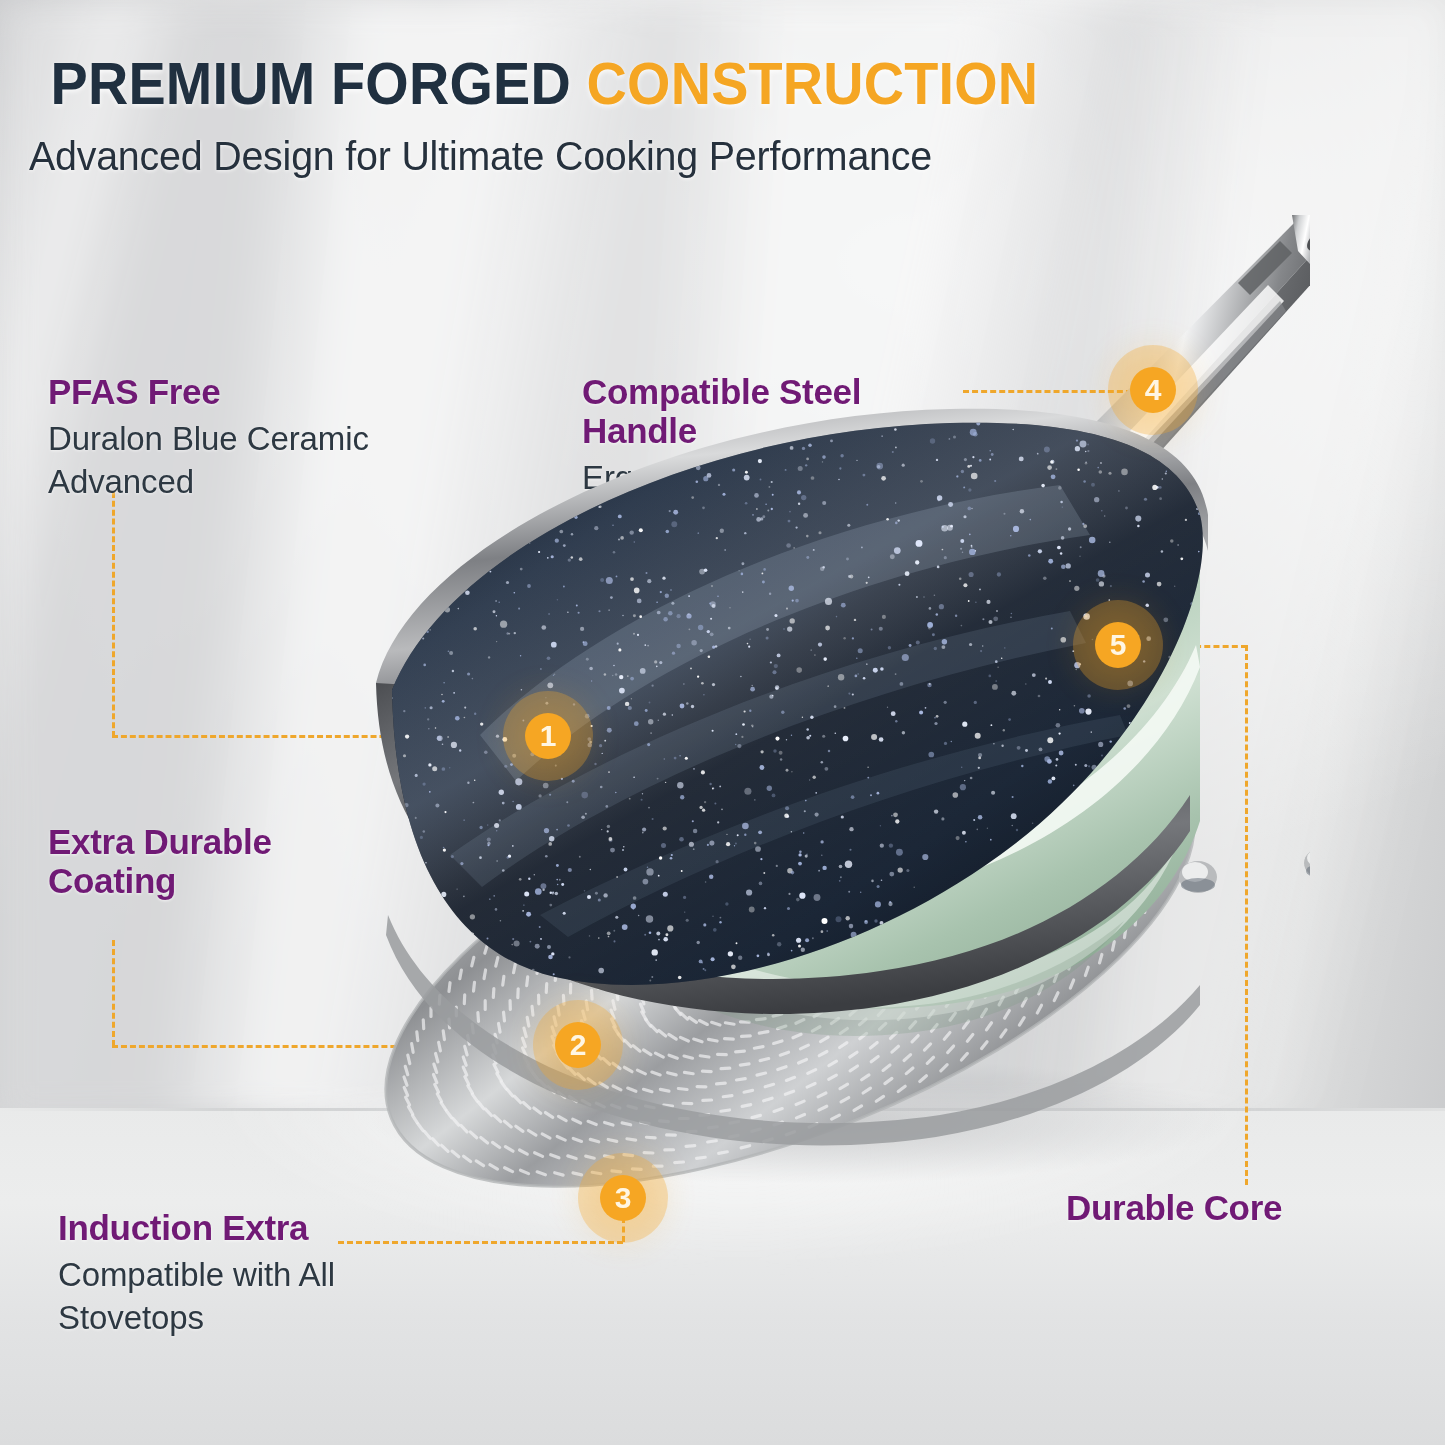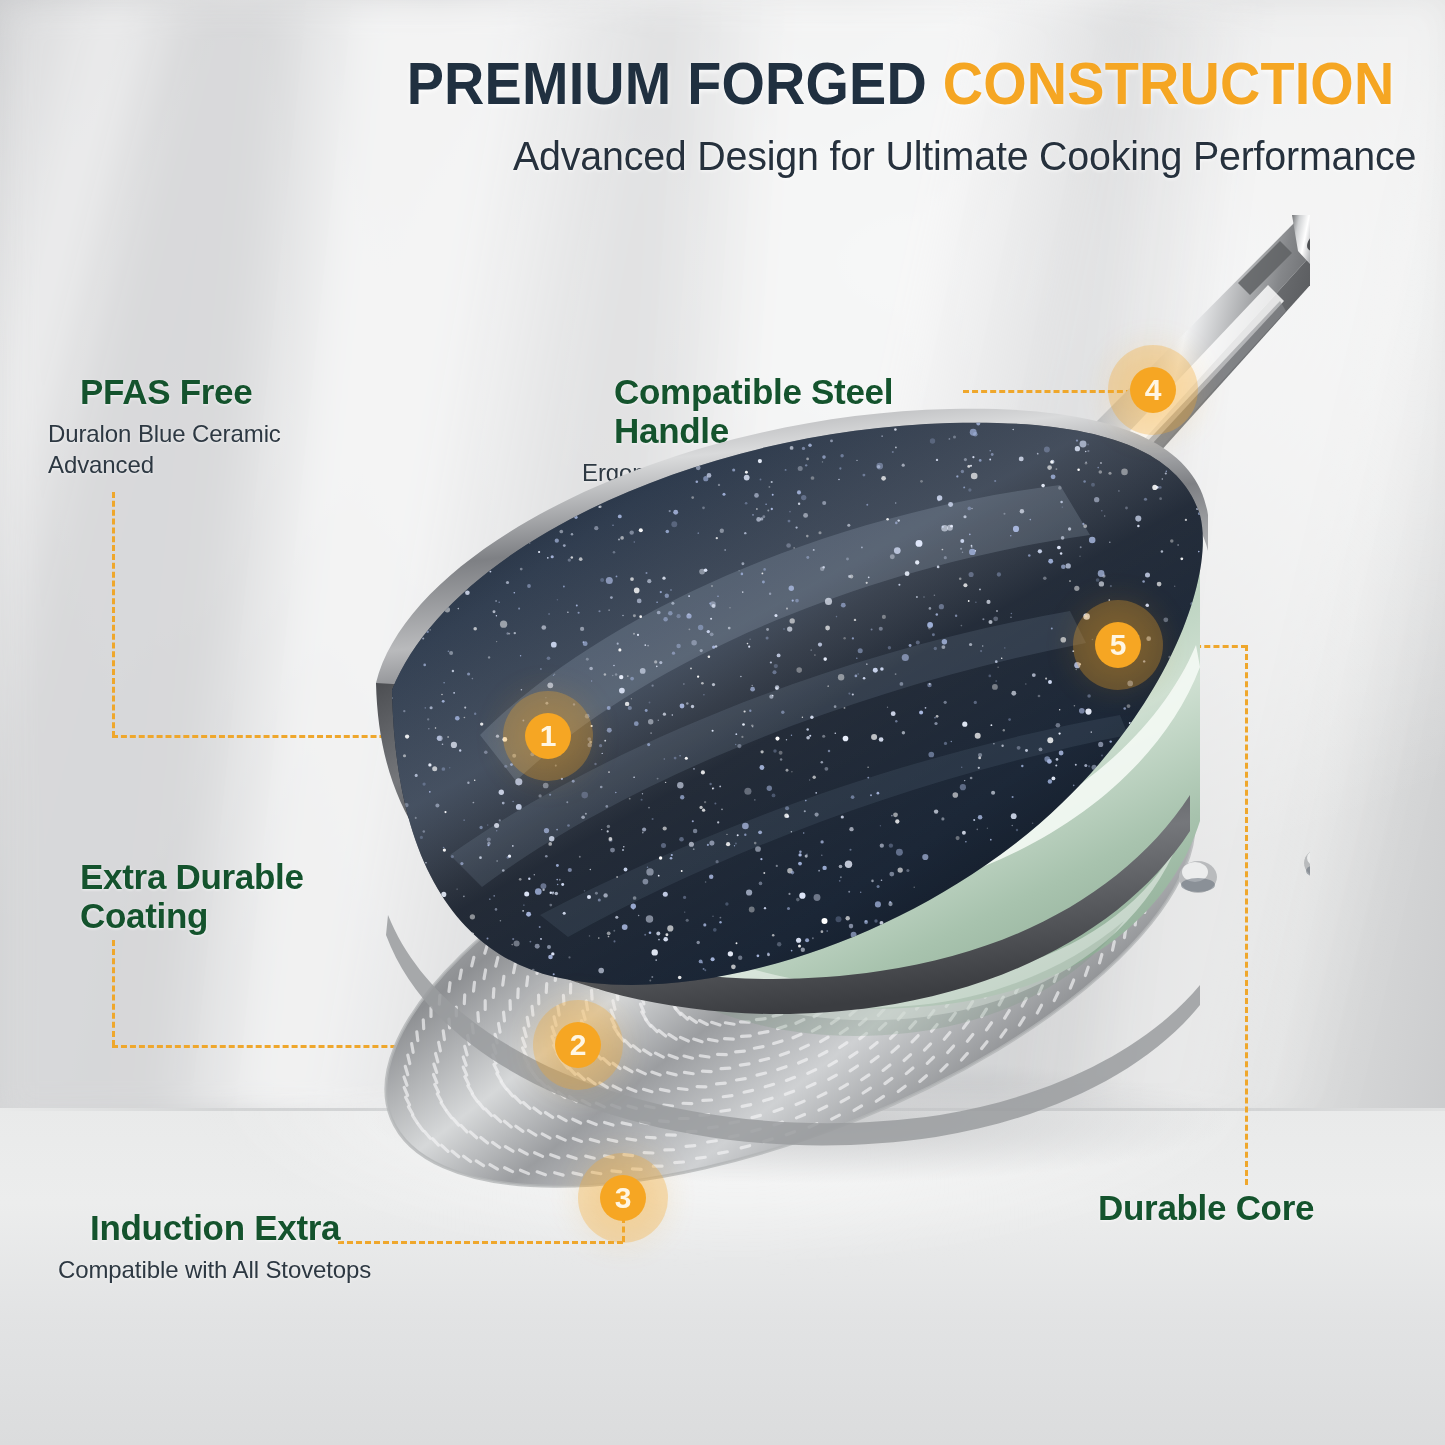--- a/index.html
+++ b/index.html
@@ -43,21 +43,21 @@
     content:""; position:absolute; left:0; right:0; top:0; height:3px;
     background:linear-gradient(90deg, rgba(190,191,193,.0) 0%, rgba(186,188,190,.75) 25%, rgba(186,188,190,.85) 70%, rgba(190,191,193,.2) 100%);
   }
   .bg-floor-glow{
     position:absolute; left:8%; right:6%; top:1095px; height:240px;
     background:radial-gradient(60% 100% at 50% 0%, rgba(255,255,255,.85) 0%, rgba(255,255,255,0) 72%);
     filter:blur(10px);
   }
 
   
-  .header{ position:absolute; left:0; right:0; top:52px; text-align:right; }
+  .header{ position:absolute; left:0; right:0; top:52px; text-align:left; }
   .title{
     font-size:60px; font-weight:700; letter-spacing:.2px;
     color:#203040; line-height:1.05;
     text-shadow:0 2px 5px rgba(255,255,255,.85);
     transform:scaleX(.93); transform-origin:center;
   }
   .title .accent{ color:#F5A623; }
   .subtitle{
     margin-top:18px; font-size:41px; font-weight:400; color:#26313d;
     letter-spacing:-.2px; text-shadow:0 1px 4px rgba(255,255,255,.8);
@@ -71,25 +71,25 @@
     border-top:3px dashed #EFA72C;
   }
   .seg-v{
     position:absolute; width:0;
     border-left:3px dashed #EFA72C;
   }
 
   
   .callout{ position:absolute; }
   .callout .c-title{
-    font-size:35px; font-weight:700; color:#14532d; line-height:1.12;
-    letter-spacing:-.3px; text-shadow:0 1px 3px rgba(255,255,255,.7);margin-left:32px;
+    font-size:35px; font-weight:700; color:#701a75; line-height:1.12;
+    letter-spacing:-.3px; text-shadow:0 1px 3px rgba(255,255,255,.7);
   }
   .callout .c-sub{
-    margin-top:7px; font-size:24px; font-weight:400; color:#2d3842;
+    margin-top:7px; font-size:33px; font-weight:400; color:#2d3842;
     line-height:1.3; letter-spacing:-.1px; text-shadow:0 1px 3px rgba(255,255,255,.6);
   }
 
   
   .badge{
     position:absolute; width:46px; height:46px; border-radius:50%;
     background:#F6A623; color:#FFF6E3;
     font-size:30px; font-weight:700;
     display:flex; align-items:center; justify-content:center;
     z-index:30;
@@ -2660,21 +2660,21 @@
   </div>
 
   <div class="callout" style="left:48px; top:372px; width:330px;">
     <div class="c-title">PFAS Free</div>
     <div class="c-sub">
       <div>Duralon Blue Ceramic</div>
       <div>Advanced</div>
     </div>
   </div>
 
-  <div class="callout" style="left:48px; top:857px; width:340px;">
+  <div class="callout" style="left:48px; top:822px; width:340px;">
     <div class="c-title">
       <div>Extra Durable</div>
       <div>Coating</div>
     </div>
   </div>
 
   <div class="callout" style="left:58px; top:1208px; width:420px;">
     <div class="c-title">Induction Extra</div>
     <div class="c-sub">Compatible with All Stovetops</div>
   </div>

